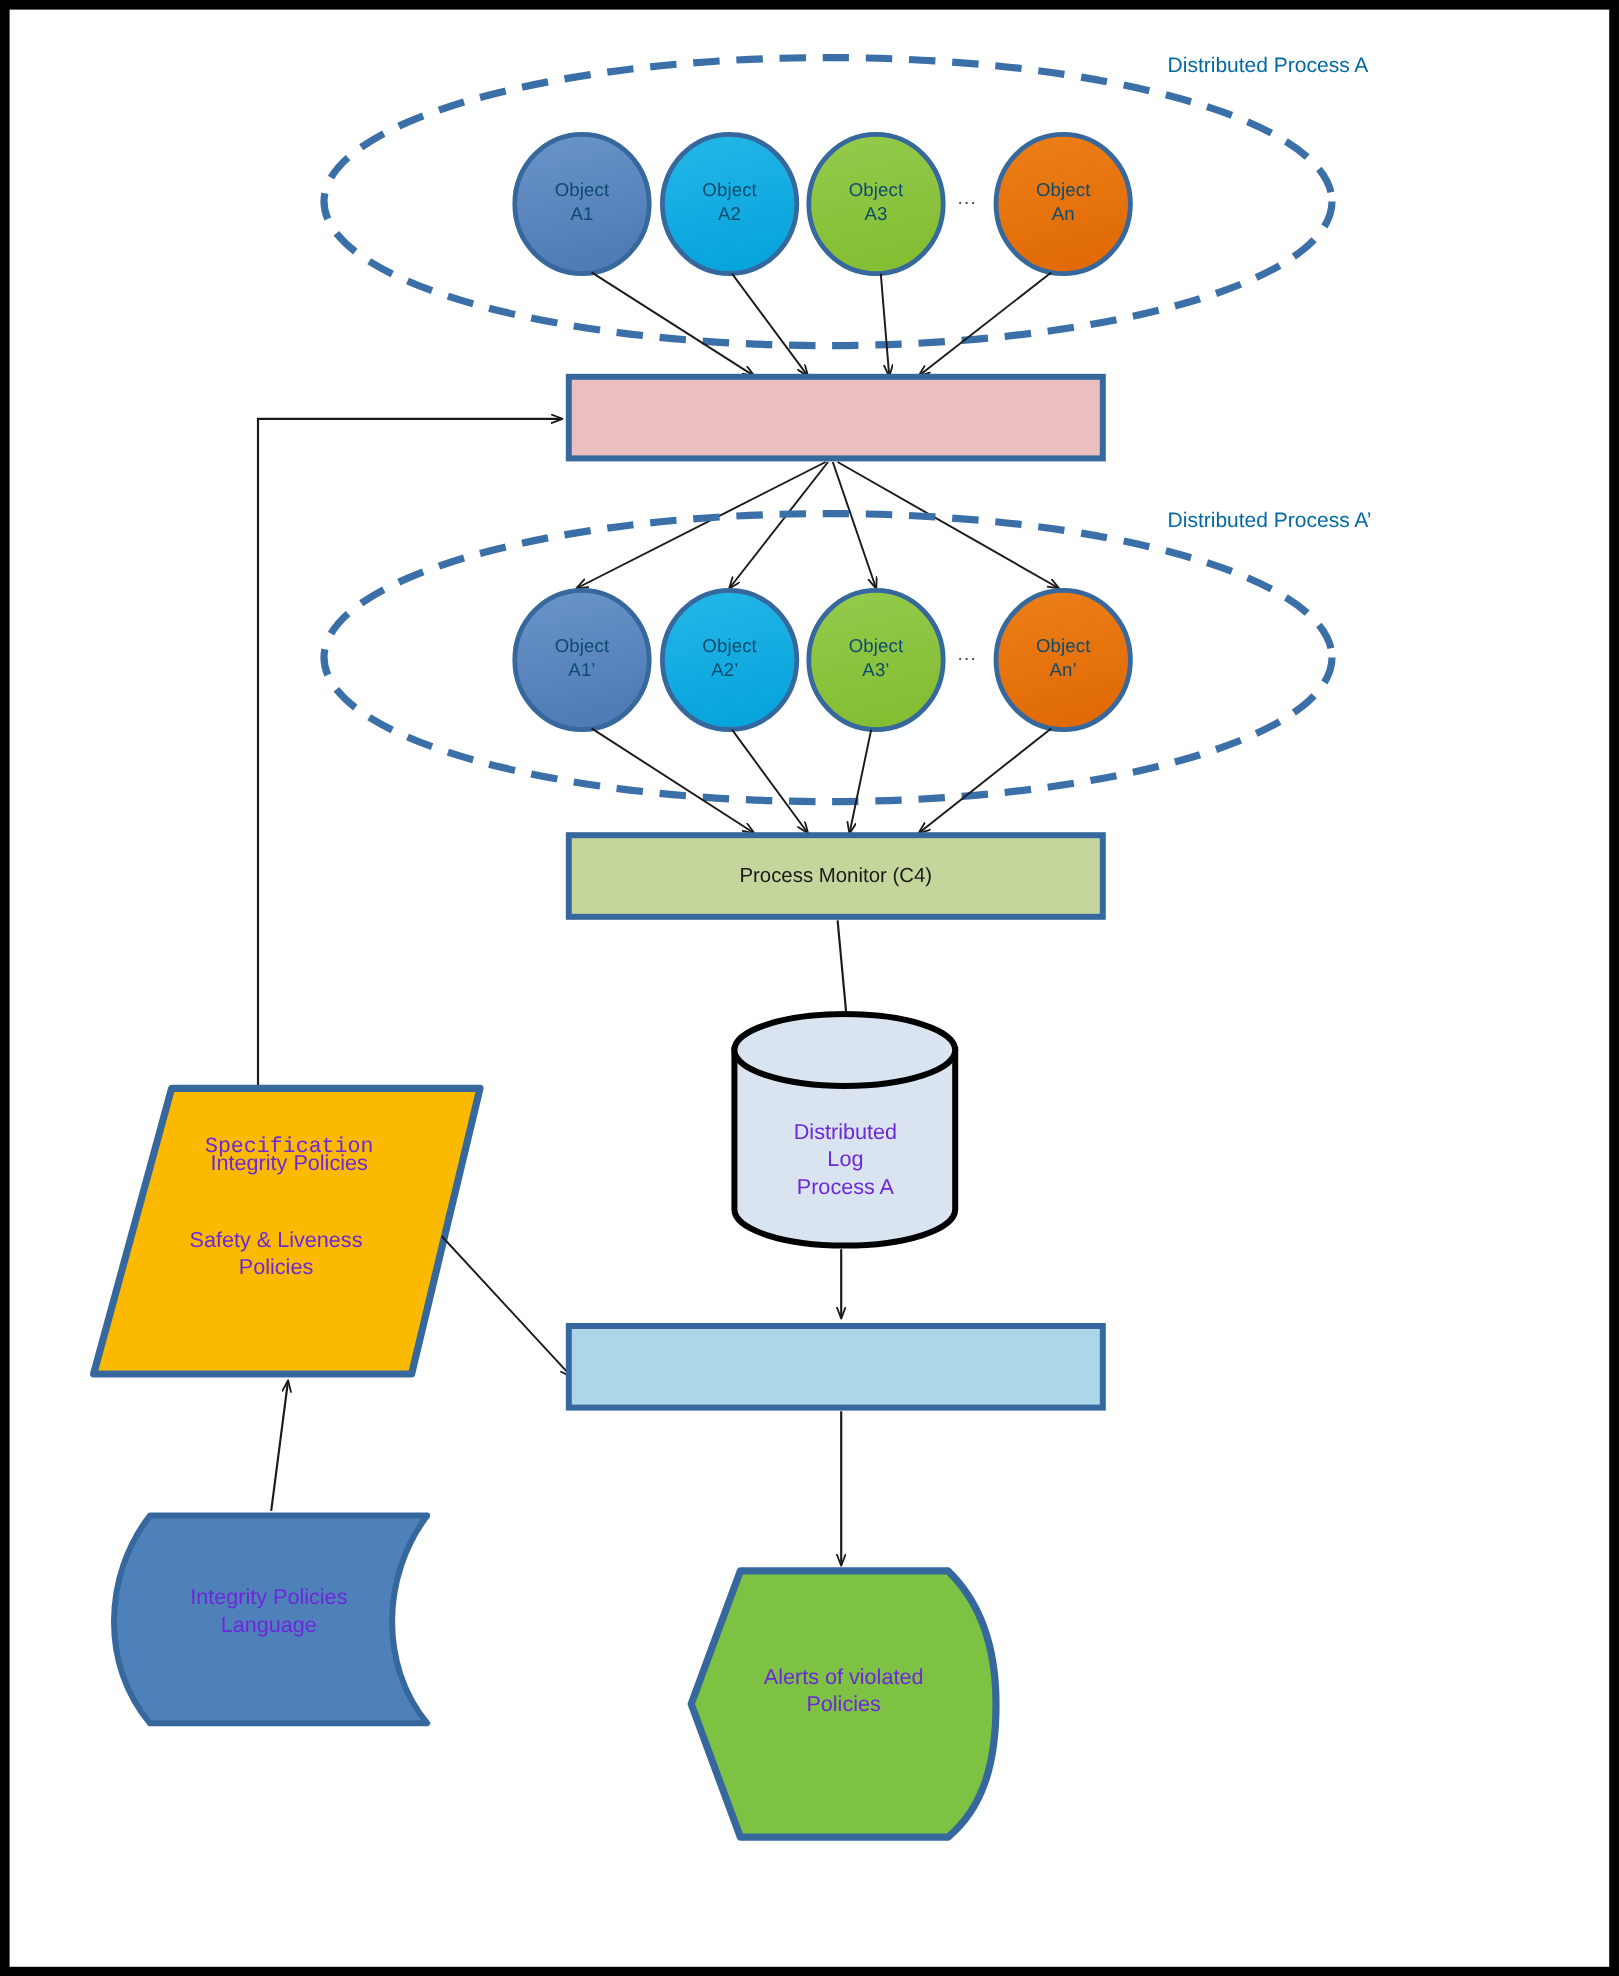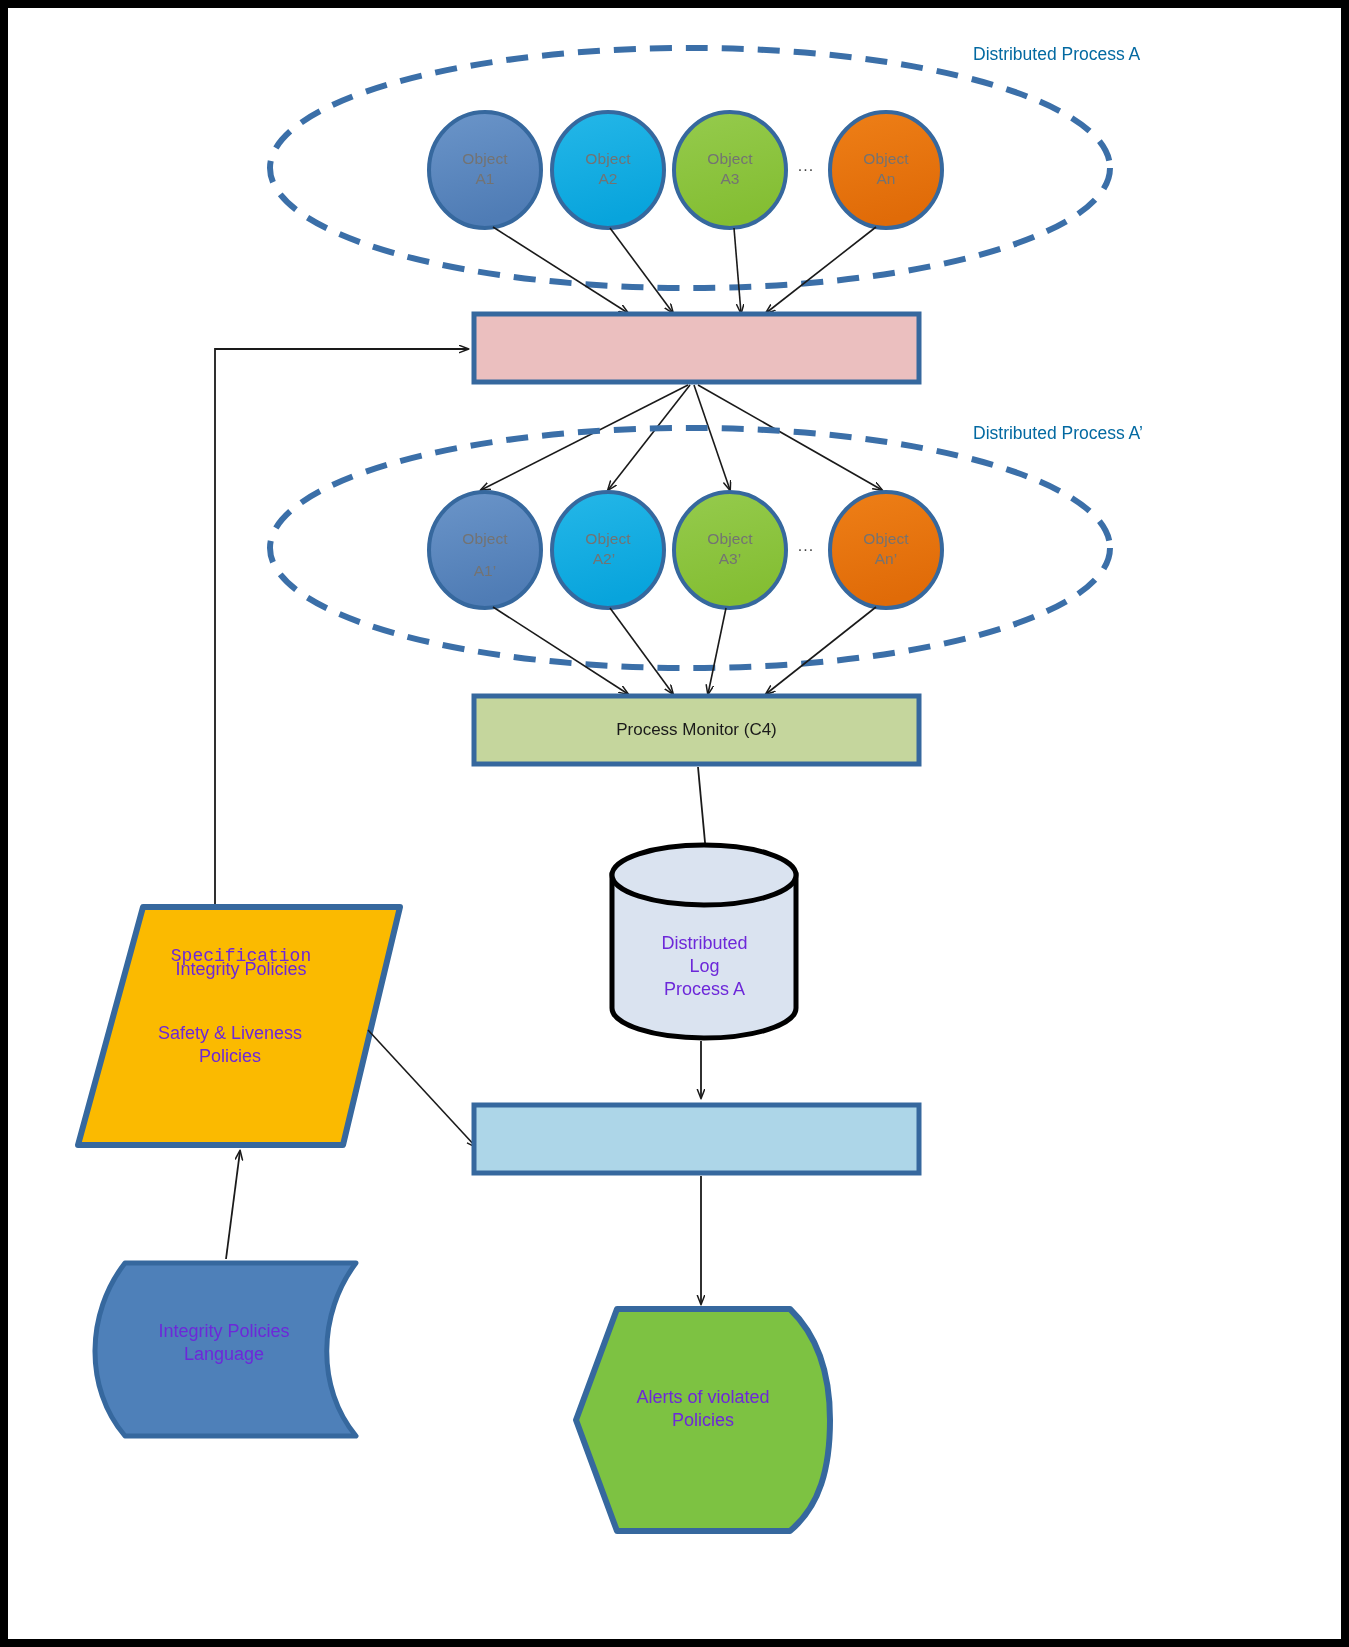--- a/index.html
+++ b/index.html
@@ -29,21 +29,21 @@
     height: 1631px;
   }
   .node-label {
     position: absolute;
     pointer-events: none;
     text-align: center;
     line-height: 1.22;
     white-space: pre-line;
   }
   .obj-label {
-    color: #737373;
+    color: #0c4a6e;
     font-size: 15.5px;
     letter-spacing: 0.1px;
   }
   .box-label {
     color: #1a1a1a;
     font-size: 17px;
   }
   .group-label {
     color: #0369a1;
     font-size: 17.5px;
@@ -163,21 +163,21 @@
 
   <div class="node-label obj-label" style="left:662px; top:142px; width:120px;">Object</div>
   <div class="node-label obj-label" style="left:662px; top:162px; width:120px;">A3</div>
 
   <div class="node-label obj-label" style="left:818px; top:142px; width:120px;">Object</div>
   <div class="node-label obj-label" style="left:818px; top:162px; width:120px;">An</div>
 
   <div class="node-label ellipsis-label" style="left:772px; top:148px; width:52px;">...</div>
 
   <div class="node-label obj-label" style="left:417px; top:522px; width:120px;">Object</div>
-  <div class="node-label obj-label" style="left:417px; top:554px; width:120px;">A1’</div>
+  <div class="node-label obj-label" style="left:417px; top:542px; width:120px;">A1’</div>
 
   <div class="node-label obj-label" style="left:540px; top:522px; width:120px;">Object</div>
   <div class="node-label obj-label" style="left:536px; top:542px; width:120px;">A2’</div>
 
   <div class="node-label obj-label" style="left:662px; top:522px; width:120px;">Object</div>
   <div class="node-label obj-label" style="left:662px; top:542px; width:120px;">A3’</div>
 
   <div class="node-label obj-label" style="left:818px; top:522px; width:120px;">Object</div>
   <div class="node-label obj-label" style="left:818px; top:542px; width:120px;">An’</div>
 

